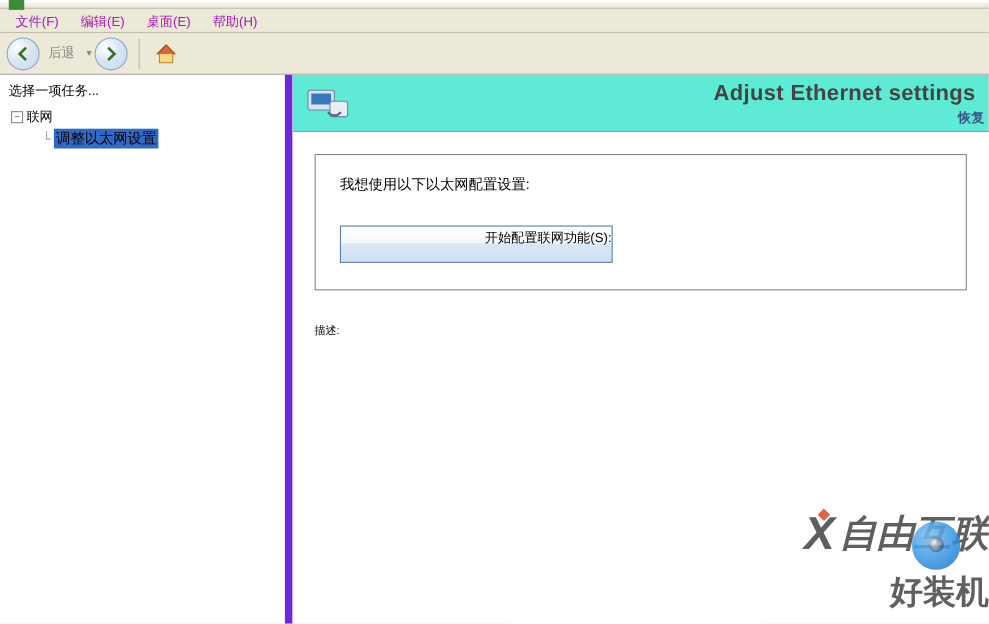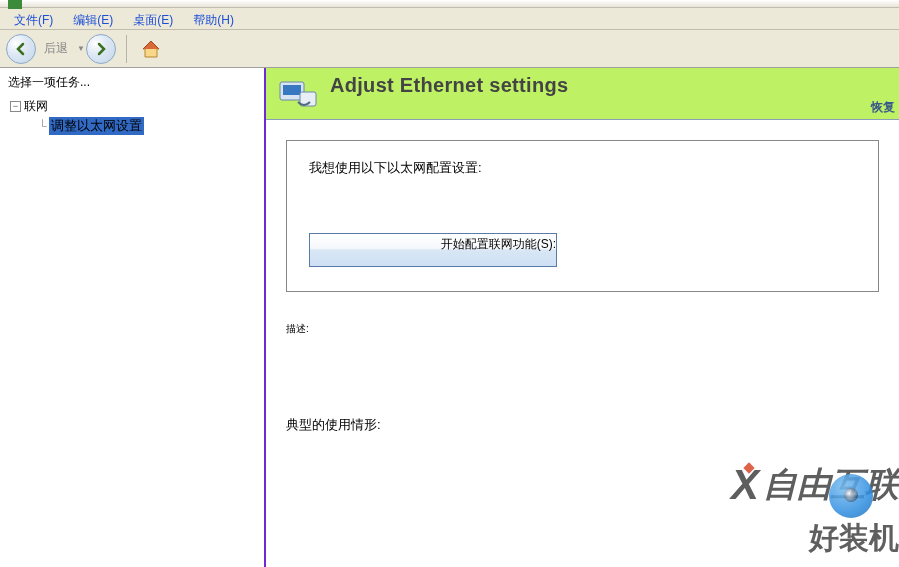--- a/index.html
+++ b/index.html
@@ -30,21 +30,21 @@
   background: #ece9d8;
   padding: 2px 6px;
   border-bottom: 1px solid #c0bcb0;
   height: 22px;
   display: flex;
   gap: 4px;
 }
 .menu-item {
   padding: 2px 8px;
   cursor: pointer;
-  color: #1d4ed8;
+  color: #a21caf;
 }
 .toolbar {
   background: #ece9d8;
   border-bottom: 1px solid #a0a0a0;
   height: 38px;
   display: flex;
   align-items: center;
   padding: 0 6px;
   gap: 4px;
 }
@@ -81,21 +81,21 @@
   justify-content: center;
   cursor: pointer;
 }
 .main-area {
   display: flex;
   height: calc(567px - 8px - 22px - 38px);
 }
 .sidebar {
   width: 266px;
   background: #fff;
-  border-right: 2px solid #6d28d9;
+  border-right: 7px solid #6d28d9;
   padding: 4px;
 }
 .sidebar-header {
   font-size: 12px;
   padding: 2px 4px 6px 4px;
 }
 .tree { padding-left: 6px; }
 .tree-branch {
   display: flex;
   align-items: center;
@@ -133,28 +133,29 @@
   font-size: 13px;
 }
 .content {
   flex: 1;
   background: #fff;
   overflow: hidden;
   display: flex;
   flex-direction: column;
 }
 .content-header {
-  background: #bef264;
+  background: #5eead4;
   border-bottom: 1px solid #8b9eb6;
   padding: 6px 12px 4px 12px;
   display: flex;
   align-items: flex-start;
   gap: 10px;
   height: 52px;
   position: relative;
+  justify-content: space-between;
 }
 .header-icon {
   width: 42px;
   height: 38px;
 }
 .header-title {
   font-size: 20px;
   font-weight: bold;
   color: #444;
   font-family: "Trebuchet MS", Arial, sans-serif;
@@ -175,21 +176,21 @@
 }
 .settings-box {
   border: 1px solid #888;
   background: #fff;
   padding: 18px 22px 24px 22px;
   margin-bottom: 30px;
 }
 .settings-label {
   font-size: 13px;
   color: #000;
-  margin-bottom: 56px;
+  margin-bottom: 28px;
 }
 .config-button {
   display: block;
   width: 248px;
   height: 34px;
   border: 1px solid #5a7ba8;
   background: linear-gradient(#fff 0%, #f4f8fc 45%, #d9e7f5 50%, #cce0f4 100%);
   font-size: 12px;
   text-align: right;
   line-height: 20px;
@@ -326,21 +327,20 @@
       <div class="header-title">Adjust Ethernet settings</div>
       <span class="restore-link">恢复</span>
     </div>
 
     <div class="content-body">
       <div class="settings-box">
         <div class="settings-label">我想使用以下以太网配置设置:</div>
         <div class="config-button">开始配置联网功能(S):</div>
       </div>
       <div class="desc-label">描述:</div>
-      <div class="usage-label">典型的使用情形:</div>
 
       <div class="watermark1">
         <span class="xlogo">X</span>
           <span>自由互联</span>
       </div>
       <div class="watermark2">
         <span class="eye-icon"></span>
         <span>好装机</span>
       </div>
     </div>

